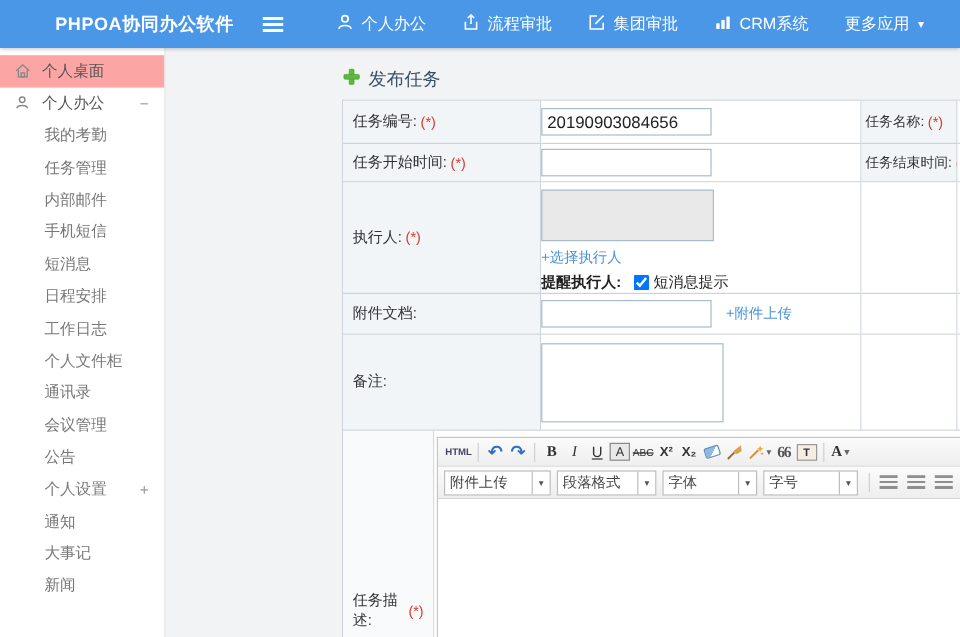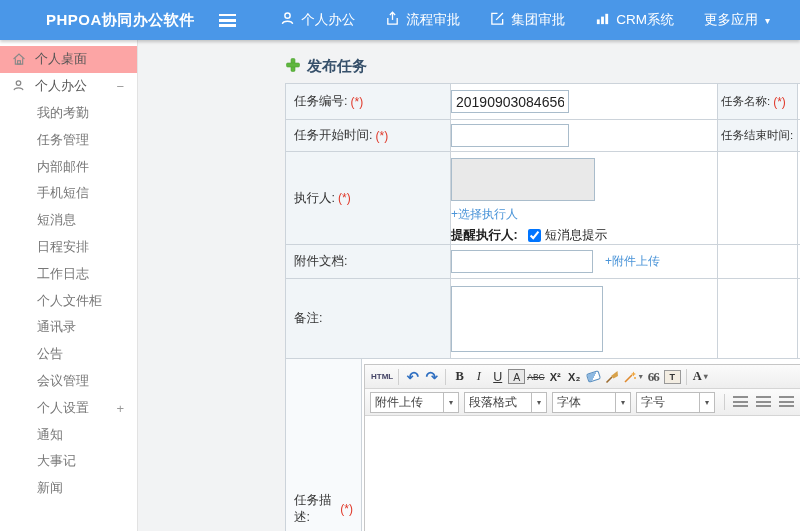--- a/index.html
+++ b/index.html
@@ -23,34 +23,34 @@
   .side-item { height:26.8px; display:flex; align-items:center; font-size:13px; color:#555;
                padding-left:12px; position:relative; cursor:pointer; }
   .side-item.child { padding-left:37px; color:#777; }
   .side-item.selected { background:#fca5a5; }
   .side-item .s-icon { width:14px; height:14px; margin-right:9px; display:inline-flex; }
   .side-toggle { position:absolute; right:13px; top:50%; transform:translateY(-50%); color:#999; font-size:13px; }
 
   
   .content { position:absolute; top:40px; left:139px; width:661px; height:491px; background:#f2f3f4; overflow:hidden; }
   .page-title { position:absolute; top:17px; left:147px; display:flex; align-items:center; }
-  .page-title .t-text { font-size:15px; font-weight:bold; color:#36506a; margin-left:7px; }
+  .page-title .t-text { font-size:15px; font-weight:normal; color:#36506a; margin-left:7px; }
 
   
   .ftable { position:absolute; top:43px; left:146px; width:600px; border-top:1px solid #ccd3da; border-left:1px solid #ccd3da; background:#fff; }
   .frow { display:flex; }
   .cell { border-right:1px solid #ccd3da; border-bottom:1px solid #ccd3da; display:flex; align-items:center; }
   .c-label  { width:165px; background:#f1f5f8; padding:0 8px; font-size:12.5px; color:#333; }
   .c-input  { width:267px; background:#fff; padding-left:0; }
   .c-label2 { width:80px;  background:#f1f5f8; padding:0 3px; font-size:11.5px; color:#333; white-space:nowrap; overflow:hidden; }
   .c-rest   { flex:1; background:#fff; }
   .req { color:#e0392a; margin-left:3px; font-size:12px; }
   .h36 .cell { height:36px; } .h32 .cell { height:32px; } .h93 .cell { height:93px; }
   .h34 .cell { height:34px; } .h80 .cell { height:80px; } .h300 .cell { height:300px; }
-  .txt { border:1px solid #a9bccb; height:23px; font-size:14px; padding:1px 4px; width:118px; color:#222; font-family:"Liberation Sans",sans-serif; }
+  .txt { border:1px solid #a9bccb; height:23px; font-size:14px; padding:1px 4px; width:142px; color:#222; font-family:"Liberation Sans",sans-serif; }
   .stack { display:flex; flex-direction:column; align-items:flex-start; justify-content:center; }
   .exec-box { width:144px; height:53px; background:#e9e9e9; border:1px solid #a9bccb; resize:none; }
   .link { color:#4a94d8; font-size:12px; text-decoration:none; margin-top:5px; display:inline-block; }
   .remind { display:flex; align-items:center; margin-top:4px; font-size:12.5px; color:#222; }
   .remind .b { font-weight:bold; }
   .remind input { margin:0 4px 0 10px; width:13px; height:13px; }
   .inline { display:flex; align-items:center; }
   .remark-box { width:152px; height:66px; background:#fff; border:1px solid #a9bccb; resize:none; }
   .desc-label { background:#f8fafc !important; }
   .row6 .cell { border-bottom:none; }
@@ -178,24 +178,24 @@
   <div class="side-item child">
       <span>工作日志</span>
     </div>
   <div class="side-item child">
       <span>个人文件柜</span>
     </div>
   <div class="side-item child">
       <span>通讯录</span>
     </div>
   <div class="side-item child">
+      <span>会议管理</span>
+    </div>
+  <div class="side-item child">
       <span>公告</span>
-    </div>
-  <div class="side-item child">
-      <span>会议管理</span>
     </div>
   <div class="side-item child">
     <span>个人设置</span>
     <span class="side-toggle">+</span>
   </div>
   <div class="side-item child">
       <span>通知</span>
     </div>
   <div class="side-item child">
       <span>大事记</span>

